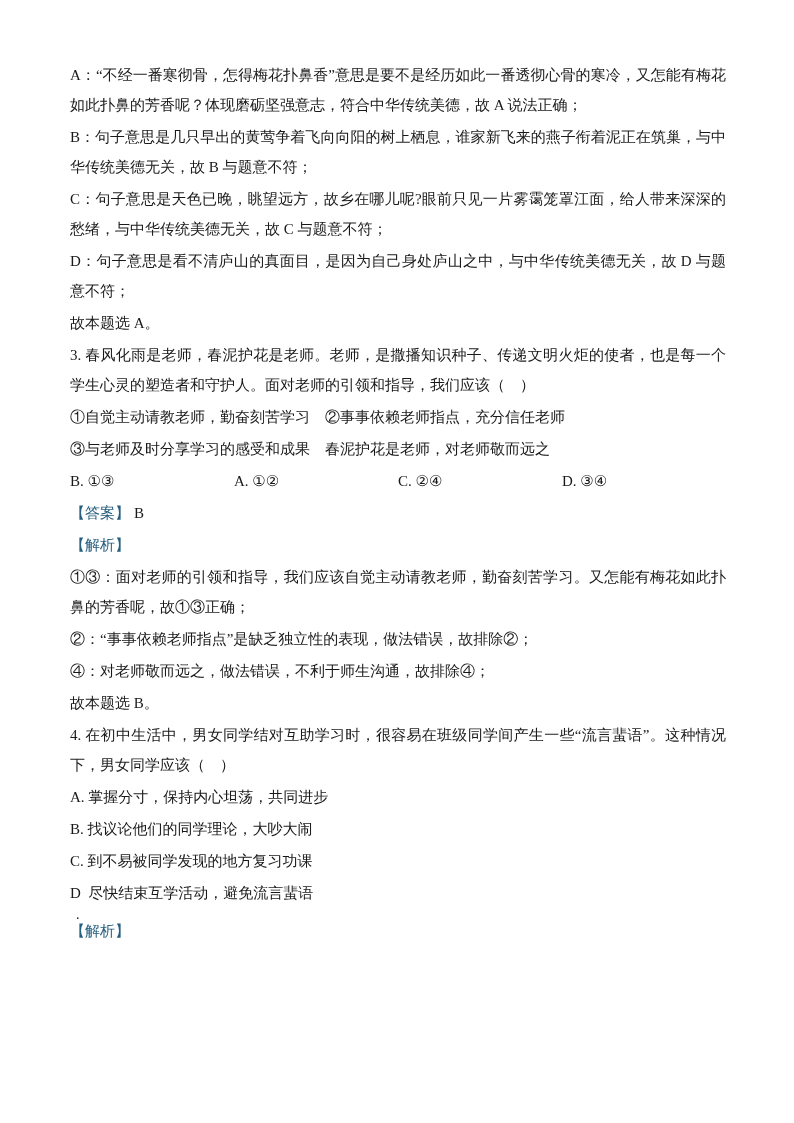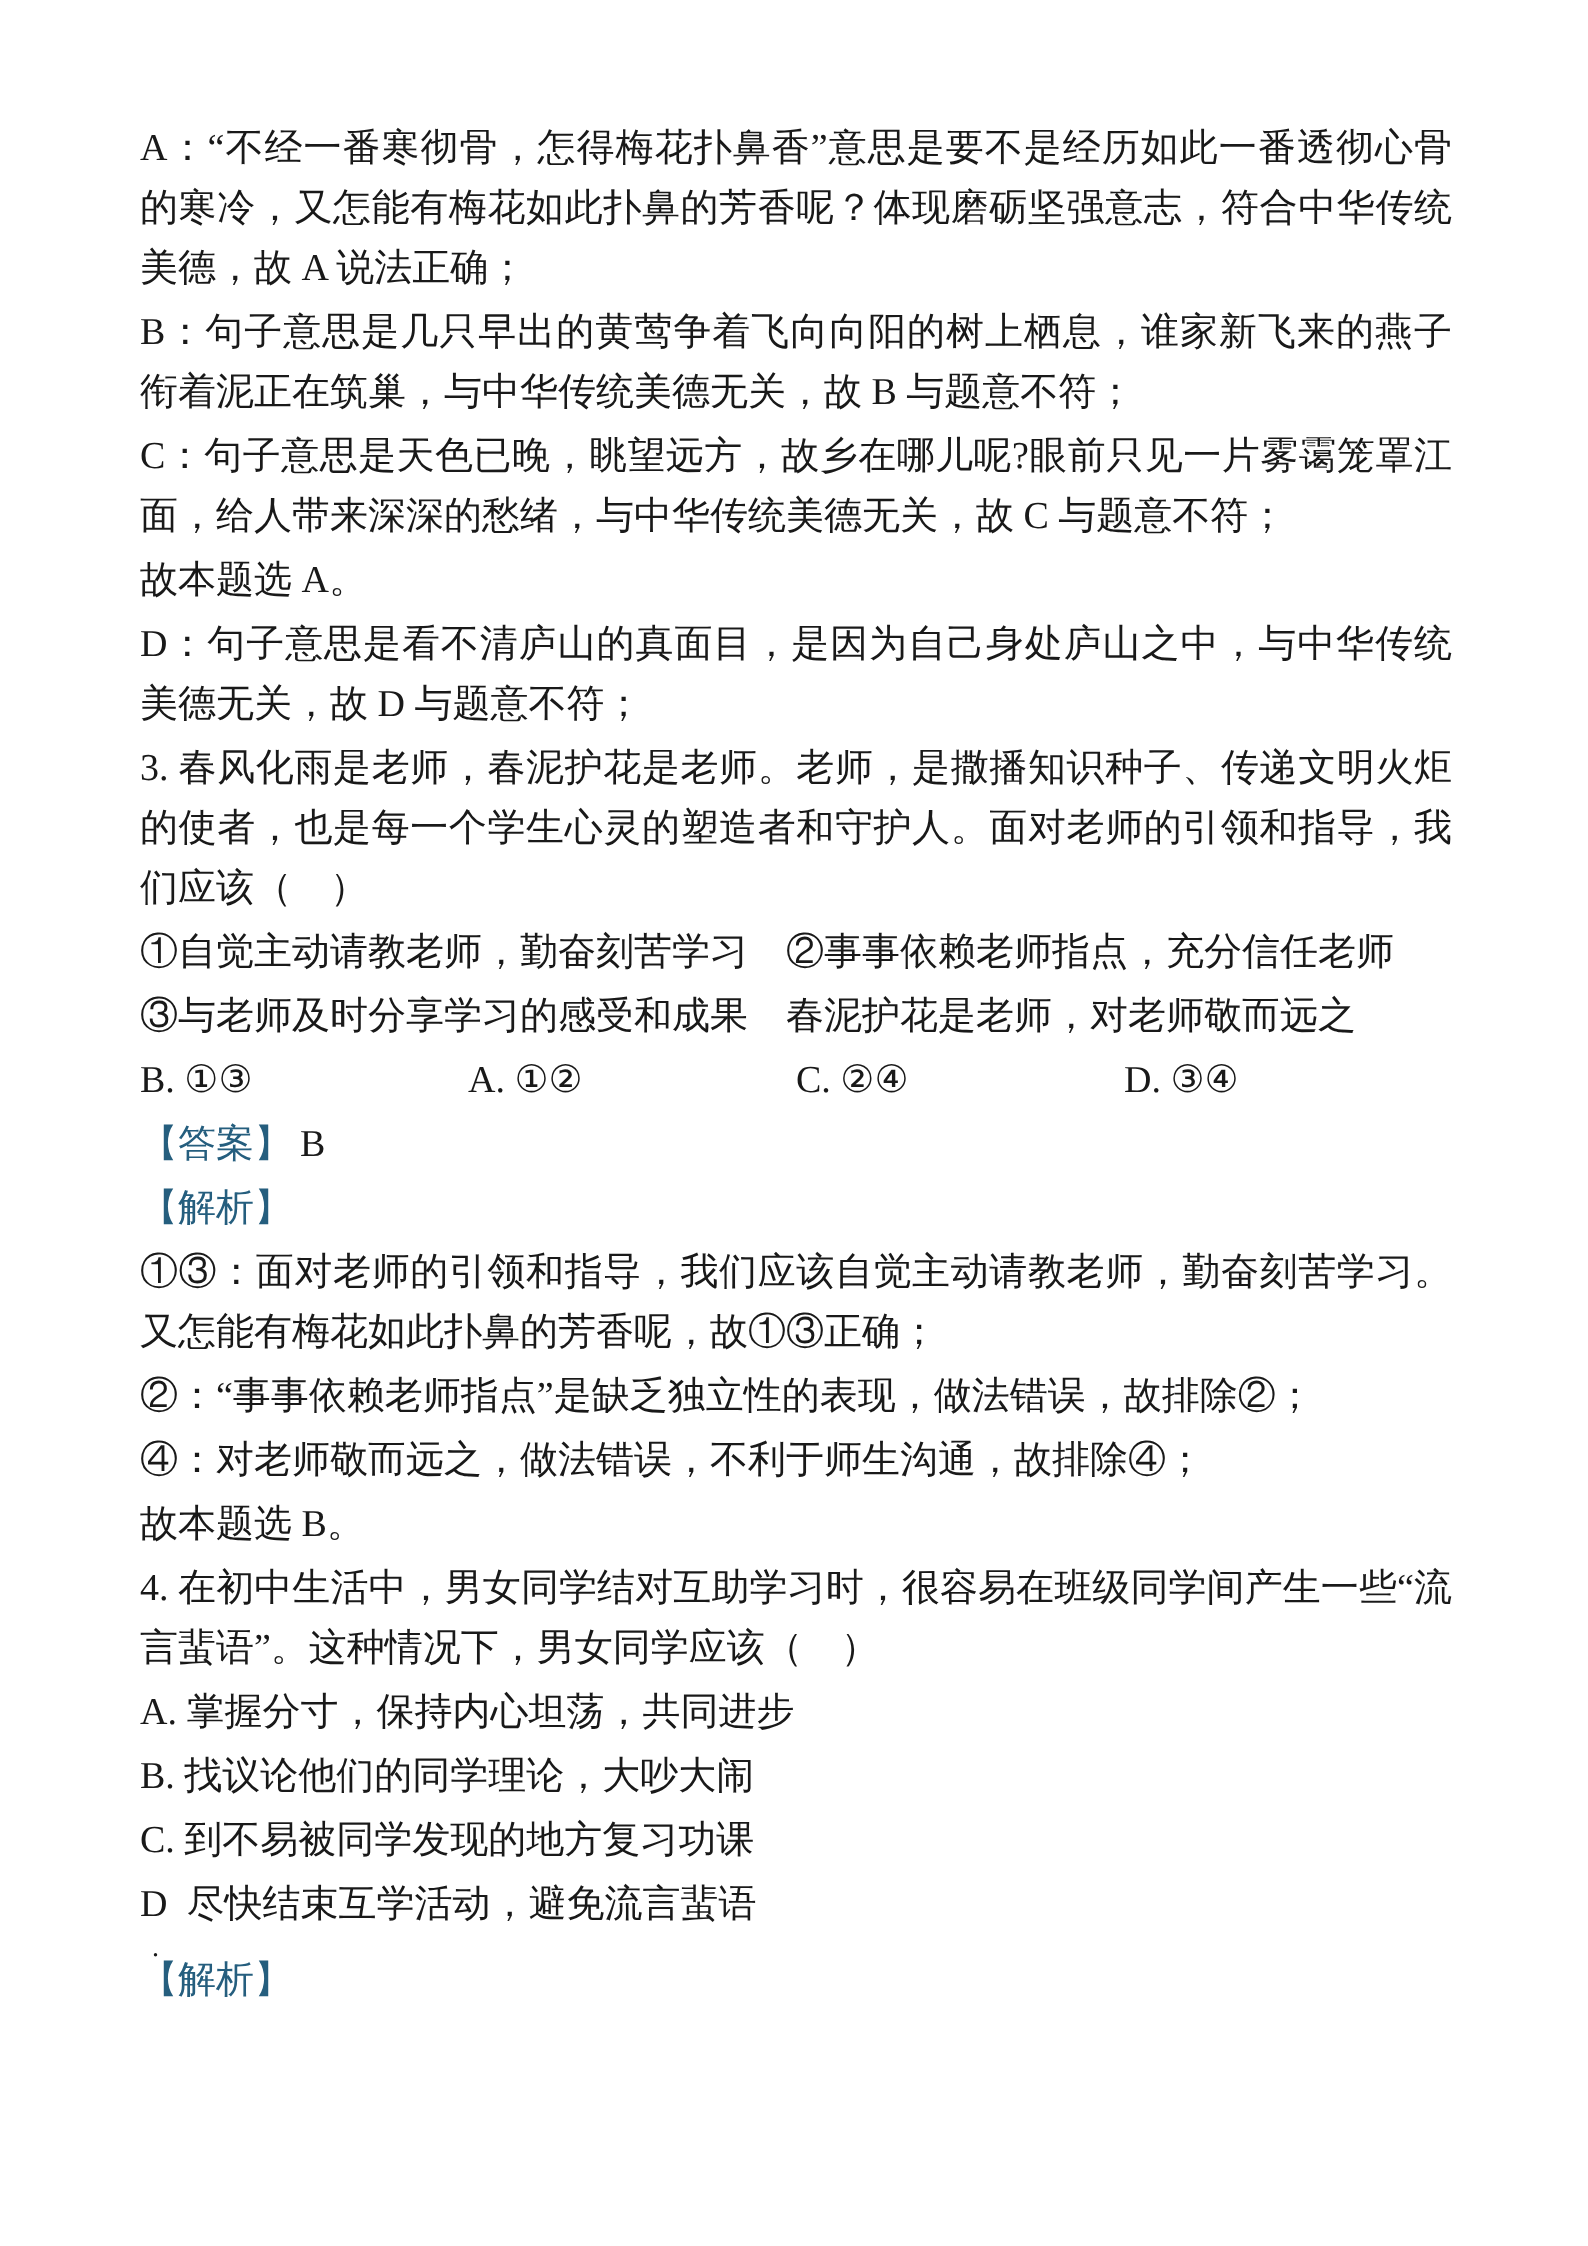--- a/index.html
+++ b/index.html
@@ -12,21 +12,21 @@
     height: 1123px;
     overflow: hidden;
     font-family: "Liberation Serif", "DejaVu Serif", serif;
     color: #191919;
   }
   main.page {
     box-sizing: border-box;
     width: 794px;
     height: 1123px;
     padding: 60px 68px 0 70px;
-    font-size: 19px;
+    font-size: 15px;
     line-height: 30px;
   }
   p.para {
     margin: 0 0 2px 0;
     text-align: justify;
     white-space: pre-wrap;
     word-break: break-all;
   }
   .choices-row {
     display: flex;
@@ -57,22 +57,22 @@
     color: #191919;
   }
 </style>
 </head>
 <body>
 
 <main class="page" id="doc">
     <p class="para">A：“不经一番寒彻骨，怎得梅花扑鼻香”意思是要不是经历如此一番透彻心骨的寒冷，又怎能有梅花如此扑鼻的芳香呢？体现磨砺坚强意志，符合中华传统美德，故 A 说法正确；</p>
     <p class="para">B：句子意思是几只早出的黄莺争着飞向向阳的树上栖息，谁家新飞来的燕子衔着泥正在筑巢，与中华传统美德无关，故 B 与题意不符；</p>
     <p class="para">C：句子意思是天色已晚，眺望远方，故乡在哪儿呢?眼前只见一片雾霭笼罩江面，给人带来深深的愁绪，与中华传统美德无关，故 C 与题意不符；</p>
+    <p class="para">D：句子意思是看不清庐山的真面目，是因为自己身处庐山之中，与中华传统美德无关，故 D 与题意不符；</p>
     <p class="para">故本题选 A。</p>
-    <p class="para">D：句子意思是看不清庐山的真面目，是因为自己身处庐山之中，与中华传统美德无关，故 D 与题意不符；</p>
     <p class="para">3. 春风化雨是老师，春泥护花是老师。老师，是撒播知识种子、传递文明火炬的使者，也是每一个学生心灵的塑造者和守护人。面对老师的引领和指导，我们应该（　）</p>
     <p class="para">①自觉主动请教老师，勤奋刻苦学习　②事事依赖老师指点，充分信任老师</p>
     <p class="para">③与老师及时分享学习的感受和成果　春泥护花是老师，对老师敬而远之</p>
     <div class="para choices-row">
       <span class="choice">B. ①③</span>
       <span class="choice">A. ①②</span>
       <span class="choice">C. ②④</span>
       <span class="choice">D. ③④</span>
     </div>
     <p class="para"><span class="tag">【答案】</span><span class="answer-value">B</span></p>

